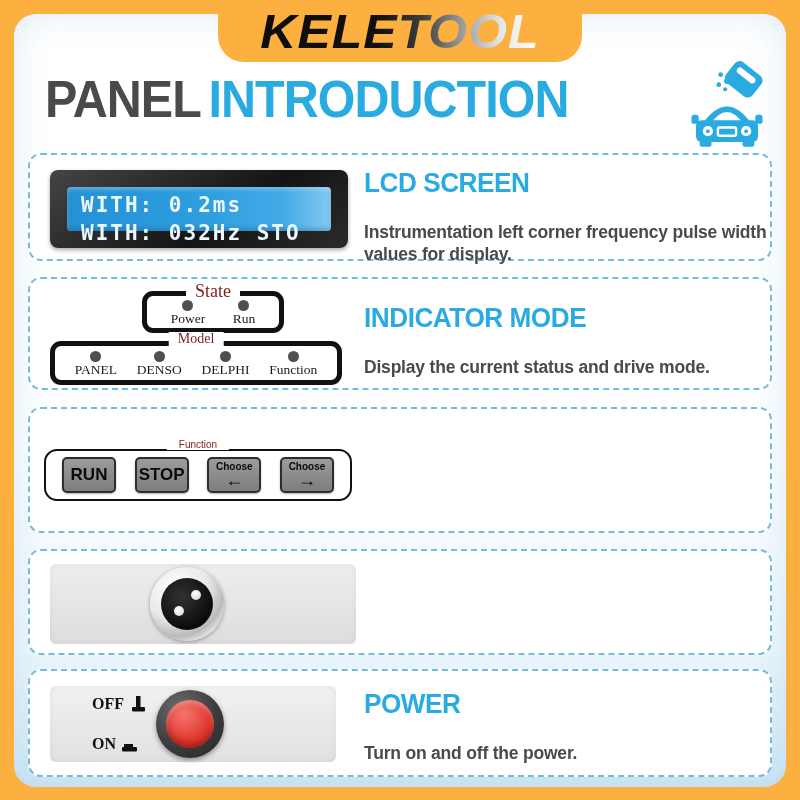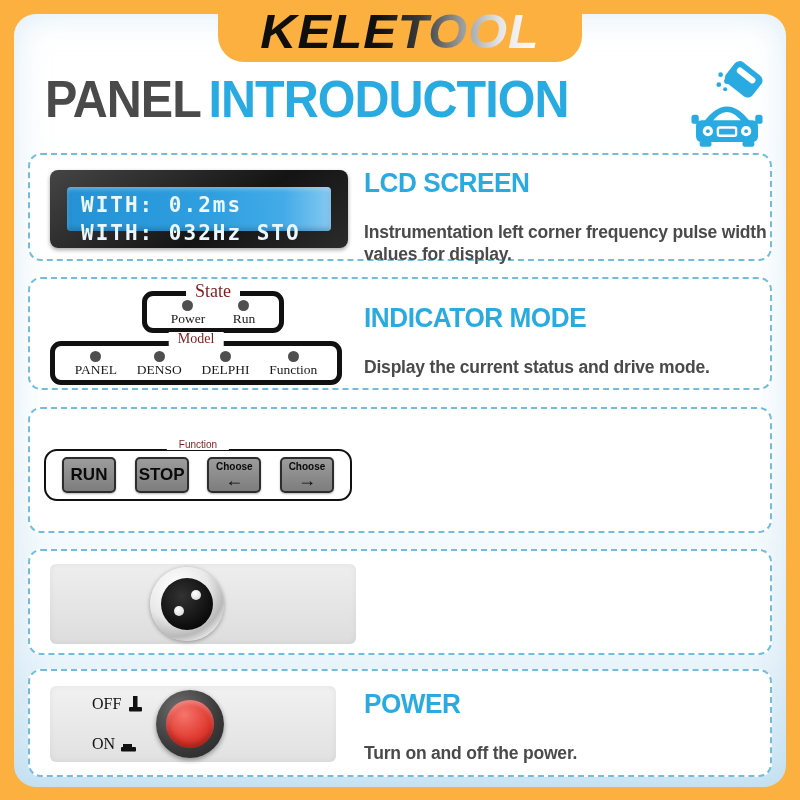--- a/index.html
+++ b/index.html
@@ -86,21 +86,21 @@
   .connector-core{position:absolute;inset:11px;border-radius:50%;
     background:radial-gradient(circle at 40% 35%,#323232,#0b0b0b 72%);}
   .pin{position:absolute;border-radius:50%;background:radial-gradient(circle at 40% 35%,#ffffff,#cfcfcf);}
   .pin1{width:10px;height:10px;left:30px;top:12px;}
   .pin2{width:10px;height:10px;left:13px;top:28px;}
 
   
   .power-panel{position:absolute;left:20px;top:15px;width:286px;height:76px;border-radius:6px;
     background:linear-gradient(180deg,#f1f1f1,#e1e1e1);box-shadow:inset 0 0 6px rgba(0,0,0,.06);}
   .switch-row{position:absolute;left:42px;display:flex;align-items:center;gap:5px;
-    font-family:"Liberation Serif",serif;font-size:16px;font-weight:normal;color:#111;}
+    font-family:"Liberation Serif",serif;font-size:16px;font-weight:bold;color:#111;}
   .row-off{top:9px;} .row-on{bottom:9px;}
   .power-button{position:absolute;left:106px;top:4px;width:68px;height:68px;border-radius:50%;
     background:radial-gradient(circle at 35% 28%,#6d6d6d,#3a3a3a 58%,#242424);
     box-shadow:0 2px 5px rgba(0,0,0,.4);}
   .power-button-red{position:absolute;inset:10px;border-radius:50%;
     background:radial-gradient(circle at 38% 30%,#f4756c,var(--button-red,#E23D33) 55%,#bf2a20);
     box-shadow:inset 0 -4px 6px rgba(120,10,5,.5), inset 0 3px 4px rgba(255,255,255,.35);}
 </style>
 </head>
 <body>

